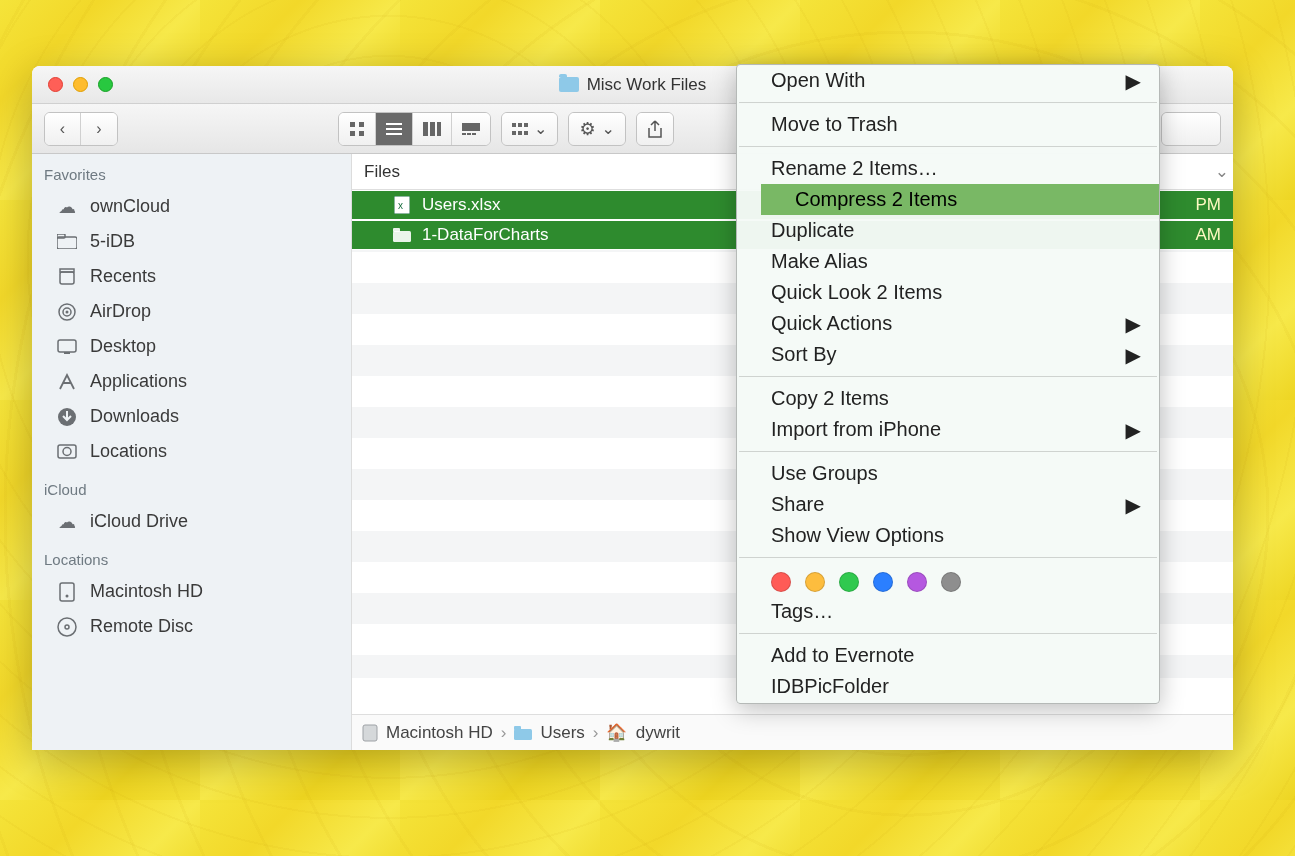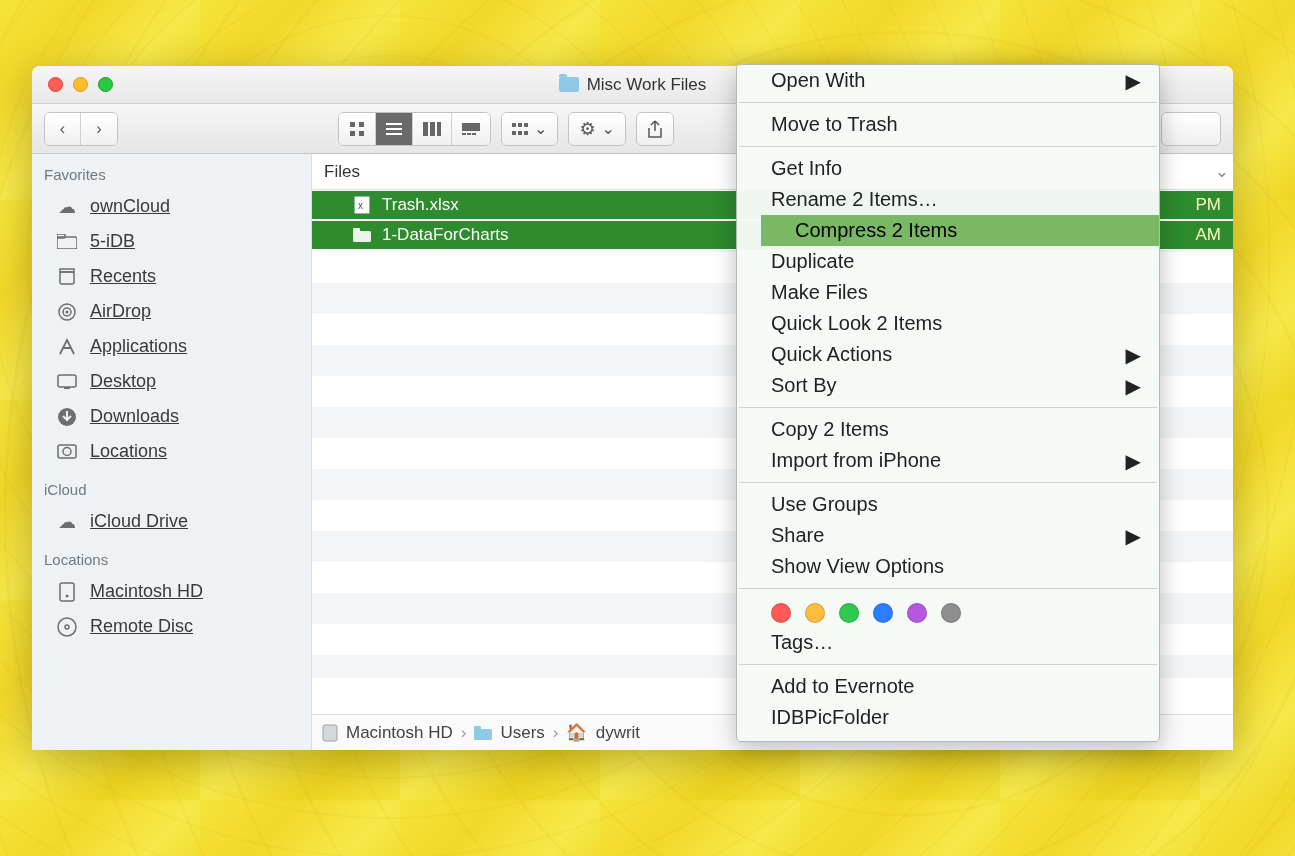--- a/index.html
+++ b/index.html
@@ -63,27 +63,27 @@
   .btn-group { display:flex; border:1px solid #c2c2c2; border-radius:6px; overflow:hidden; background:#fff;}
   .btn { height:32px; min-width:36px; display:flex; align-items:center; justify-content:center; padding:0 10px;
          background:linear-gradient(#fff,#f0f0f0); border-right:1px solid #d0d0d0; color:#555;}
   .btn:last-child{border-right:none;}
   .btn.active{background:#6a6a6a;color:#fff;}
   .chev{font-size:16px;}
   .gear{font-size:18px;}
 
   .content { flex:1; display:flex; min-height:0;}
   .sidebar {
-    width: 280px; background:#eef2f5; border-right:1px solid #dcdcdc;
+    width: 320px; background:#eef2f5; border-right:1px solid #dcdcdc;
     overflow:hidden; font-size:18px; color:#333;
   }
   .side-section-title { font-size:15px; color:#6f7a82; padding:12px 12px 6px; }
   .side-item { display:flex; align-items:center; gap:12px; padding:7px 16px 7px 24px; color:#3a3a3a;}
   .side-item .ic { width:22px; height:20px; display:flex; align-items:center; justify-content:center; color:#6b6f73;}
-  .side-item span.lbl{font-size:18px;text-decoration:underline;}
+  .side-item span.lbl{font-size:18px;}
 
   .main { flex:1; display:flex; flex-direction:column; background:#fff; position:relative;}
   .colhead { height:36px; border-bottom:1px solid #dedede; display:flex; align-items:center; padding-left:12px;
              font-size:17px; color:#333; background:#fff;}
   .colhead .dropcol{position:absolute;right:4px;color:#888;}
   .row { height:30px; display:flex; align-items:center; padding-left:40px; font-size:17px; color:#fff;}
   .row.sel{ background:#2e8b2e; border-top:1px solid #fff; border-bottom:1px solid #fff;}
   .row .file-ic{width:20px;height:18px;margin-right:10px;display:inline-flex;align-items:center;justify-content:center;}
   .row .date { position:absolute; right:12px; color:#fef9c3; }
   .list-bg { position:absolute; top:60px; left:0; right:0; bottom:36px;
@@ -100,21 +100,21 @@
     position:absolute;
     left: 736px;
     top: 64px;
     width: 424px;
     background: rgba(245,250,247,0.97);
     border:1px solid #b5b9b7;
     border-radius:4px;
     box-shadow: 0 6px 24px rgba(0,0,0,0.25);
     font-size:20px;
     color:#222;
-    padding-bottom:8px;
+    padding-bottom:1px;
   }
   .ctx .mi { padding:4px 28px 4px 34px; position:relative; display:flex; align-items:center;}
   .ctx .mi .arrow{position:absolute; right:18px;}
   .ctx .mi.hl{ background:#79b865; color:#000;margin-left:24px;}
   .ctx .sepline{ height:1px; background:#cfd3d0; margin:6px 2px;}
   .tagrow{ display:flex; gap:14px; padding:8px 0 4px 34px;}
   .tagdot{width:20px;height:20px;border-radius:50%;border:1px solid rgba(0,0,0,0.15);}
   .t-red{background:#ff5b56;} .t-yel{background:#fdbd3e;} .t-grn{background:#30c94f;}
   .t-blu{background:#2b7fff;} .t-pur{background:#b558e0;} .t-gry{background:#8e8e8e;}
 
@@ -243,34 +243,34 @@
             <svg width="20" height="20" viewBox="0 0 20 20">
               <circle cx="10" cy="10" r="8" fill="none" stroke="#6b6f73" stroke-width="1.5"></circle>
               <circle cx="10" cy="10" r="4" fill="none" stroke="#6b6f73" stroke-width="1.5"></circle>
               <circle cx="10" cy="10" r="1.5" fill="#6b6f73"></circle>
             </svg>
           </span>
           <span class="lbl">AirDrop</span>
         </div>
       <div class="side-item">
           <span class="ic">
-            <svg width="20" height="18" viewBox="0 0 20 18">
-              <path d="M3 16 L10 2 L17 16 M6 10 H14" fill="none" stroke="#6b6f73" stroke-width="1.8"></path>
-            </svg>
-          </span>
-          <span class="lbl">Applications</span>
-        </div>
-      <div class="side-item">
-          <span class="ic">
             <svg width="20" height="16" viewBox="0 0 20 16">
               <rect x="1" y="1" width="18" height="12" rx="2" fill="none" stroke="#6b6f73" stroke-width="1.5"></rect>
               <rect x="7" y="13" width="6" height="2" fill="#6b6f73"></rect>
             </svg>
           </span>
           <span class="lbl">Desktop</span>
+        </div>
+      <div class="side-item">
+          <span class="ic">
+            <svg width="20" height="18" viewBox="0 0 20 18">
+              <path d="M3 16 L10 2 L17 16 M6 10 H14" fill="none" stroke="#6b6f73" stroke-width="1.8"></path>
+            </svg>
+          </span>
+          <span class="lbl">Applications</span>
         </div>
       <div class="side-item">
           <span class="ic">
             <svg width="20" height="20" viewBox="0 0 20 20">
               <circle cx="10" cy="10" r="9" fill="#6b6f73"></circle>
               <path d="M10 4 V13 M6 9 L10 13 L14 9" stroke="#eef2f5" stroke-width="2" fill="none"></path>
             </svg>
           </span>
           <span class="lbl">Downloads</span>
         </div>
@@ -321,21 +321,21 @@
         <div class="list-bg" style="top:0;"></div>
         <div style="position:relative;">
           <div class="row sel">
             <span class="file-ic">
                 <svg width="16" height="18" viewBox="0 0 16 18">
                   <rect x="0" y="0" width="16" height="18" fill="#fff"></rect>
                   <rect x="0" y="0" width="16" height="18" fill="none" stroke="#1d6f42"></rect>
                   <text x="4" y="13" font-size="10" fill="#1d6f42">x</text>
                 </svg>
               </span>
-            <span>Trash.xlsx</span>
+            <span>Users.xlsx</span>
             <span class="date">PM</span>
           </div>
           <div class="row sel">
             <span class="file-ic">
                 <svg width="18" height="14" viewBox="0 0 18 14">
                   <rect x="0" y="3" width="18" height="11" rx="1.5" fill="#fff" fill-opacity=".9"></rect>
                   <rect x="0" y="0" width="7" height="4" rx="1" fill="#fff" fill-opacity=".9"></rect>
                 </svg>
               </span>
             <span>1-DataForCharts</span>
@@ -373,33 +373,30 @@
   <div class="mi">
       <span>Open With</span>
       <span class="arrow">▶</span>
     </div>
   <div class="sepline"></div>
   <div class="mi">
       <span>Move to Trash</span>
     </div>
   <div class="sepline"></div>
   <div class="mi">
-      <span>Get Info</span>
-    </div>
-  <div class="mi">
       <span>Rename 2 Items…</span>
     </div>
   <div class="mi hl">
       <span>Compress 2 Items</span>
     </div>
   <div class="mi">
       <span>Duplicate</span>
     </div>
   <div class="mi">
-      <span>Make Files</span>
+      <span>Make Alias</span>
     </div>
   <div class="mi">
       <span>Quick Look 2 Items</span>
     </div>
   <div class="mi">
       <span>Quick Actions</span>
       <span class="arrow">▶</span>
     </div>
   <div class="mi">
       <span>Sort By</span>

